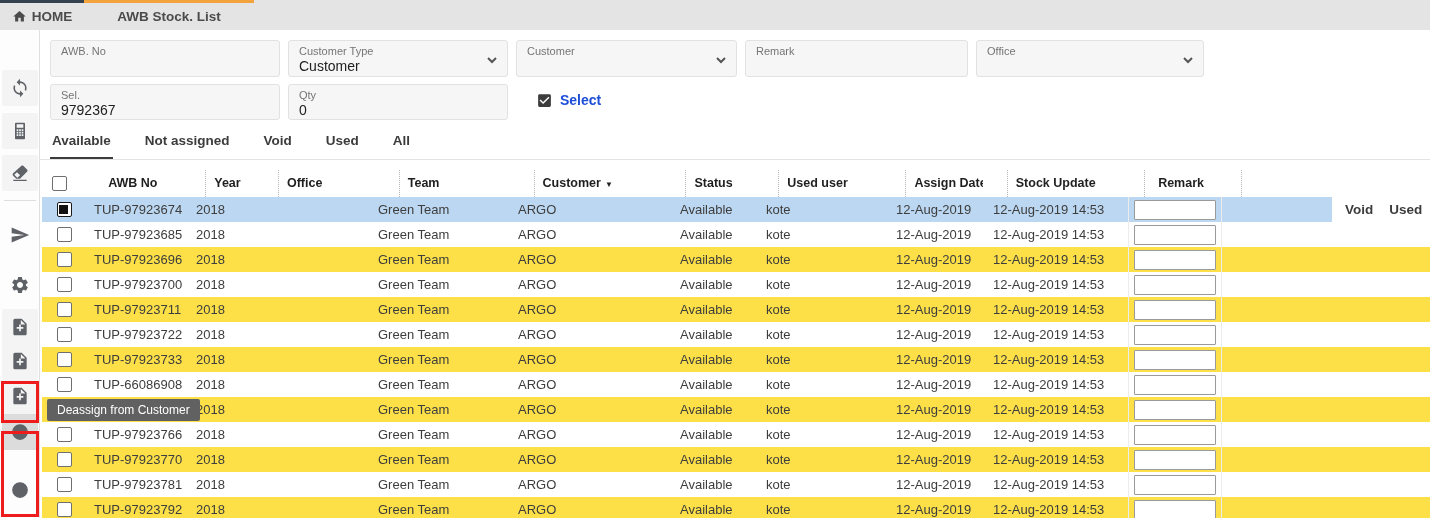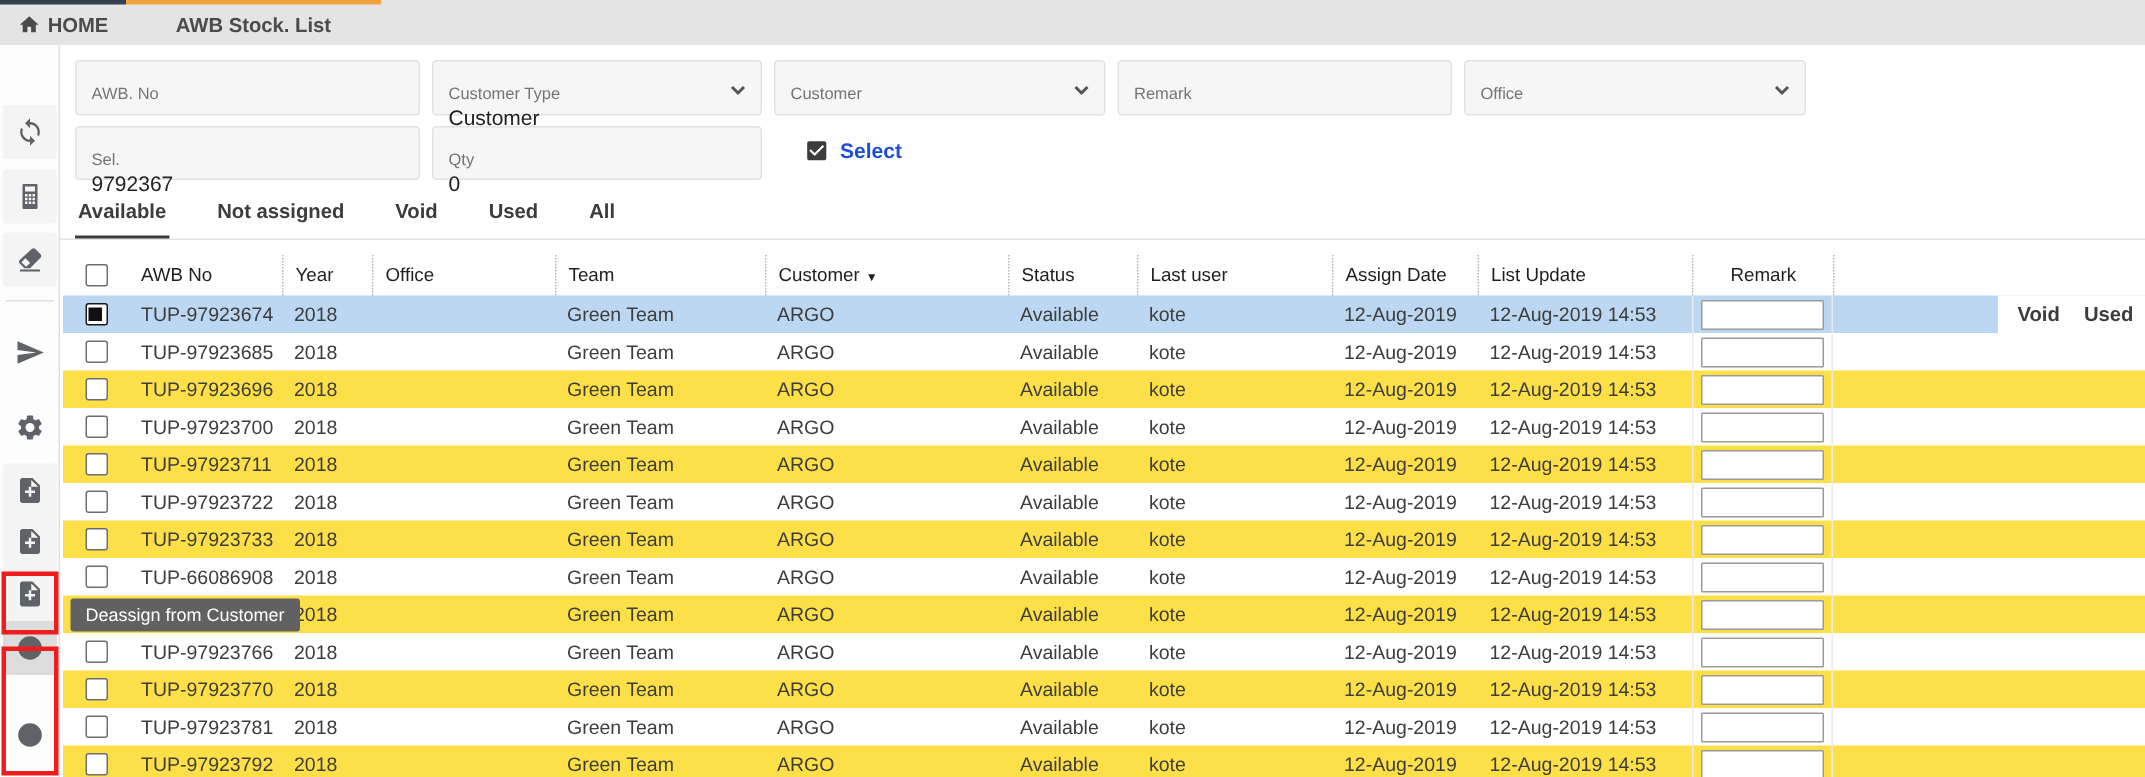--- a/index.html
+++ b/index.html
@@ -38,21 +38,21 @@
     background:#616161; color:#fff; font-size:12px; line-height:22px;
     padding:0 10px; border-radius:2px; white-space:nowrap; }
 
   
   .main { position:absolute; left:40px; top:30px; width:1390px; height:488px; background:#fff; }
 
   .frow { display:flex; gap:8px; margin-left:10px; }
   .frow1 { margin-top:10px; }
   .frow2 { margin-top:7px; align-items:flex-start; }
   .field { position:relative; height:37px; background:#f6f6f6;
-    border:1px solid #e2e2e2; border-radius:3px; padding:16px 10px 0 10px; cursor:text; }
+    border:1px solid #e2e2e2; border-radius:3px; padding:4px 10px 0 10px; cursor:text; }
   .field .flabel { font-size:11px; color:#757575; line-height:13px; display:block; }
   .field .fvalue { font-size:14px; color:#212121; line-height:17px; display:block; }
   .field.sel-field { cursor:pointer; }
   .chev { position:absolute; right:10px; top:14px; width:10px; height:10px; }
   .chev svg { width:10px; height:10px; stroke:#555; fill:none; stroke-width:2; display:block; }
   .w1{width:230px} .w2{width:220px} .w3{width:221px} .w4{width:223px} .w5{width:228px}
 
   .select-btn { display:flex; align-items:center; gap:7px; margin-left:14px;
     height:32px; padding:0 6px; cursor:pointer; }
   .select-btn svg { width:17px; height:17px; fill:#3c3c3c; display:block; }
@@ -61,21 +61,21 @@
   
   .stabs { margin-top:13px; padding-left:10px; display:flex; gap:30px;
     border-bottom:1px solid #e3e3e3; }
   .stab { font-size:13.5px; font-weight:bold; color:#3c3c3c; padding:0 2px 9px 2px;
     cursor:pointer; border-bottom:2px solid transparent; white-space:nowrap; }
   .stab.active { border-bottom-color:#3c3c3c; }
 
   
   .table { margin-top:10px; width:1388px; margin-left:2px; }
   .thead { display:flex; height:27px; align-items:center;
-    font-size:12.5px; font-weight:normal; color:#1f1f1f; }
+    font-size:12.5px; font-weight:bold; color:#1f1f1f;gap:24px; }
   .thead .cell { height:27px; line-height:27px; }
   .thead .cell.sep { border-left:1px dotted #b5b5b5; }
   .trow { display:flex; height:25px; font-size:13px; color:#3d3d3d; }
   .trow.stripe { background:#fde047; }
   .trow.selected { background:#bcd7f1; }
   .trow.selected .c-act { background:#fff; }
   .cell { padding-left:8px; white-space:nowrap; overflow:hidden; line-height:25px; }
   .c-sel{width:44px; padding-left:0; display:flex; align-items:center; justify-content:center;}
   .c-awb{width:102px} .c-year{width:60px} .c-office{width:122px} .c-team{width:140px}
   .c-cust{width:162px} .c-status{width:86px} .c-user{width:130px} .c-adate{width:97px}
@@ -276,23 +276,23 @@
       <div class="thead">
         <div class="cell c-sel">
           <div class="cb"></div>
         </div>
         <div class="cell c-awb">AWB No</div>
         <div class="cell c-year sep">Year</div>
         <div class="cell c-office sep">Office</div>
         <div class="cell c-team sep">Team</div>
         <div class="cell c-cust sep"><span>Customer</span><span class="sort-arrow">▼</span></div>
         <div class="cell c-status sep">Status</div>
-        <div class="cell c-user sep">Last user</div>
+        <div class="cell c-user sep">Used user</div>
         <div class="cell c-adate sep">Assign Date</div>
-        <div class="cell c-update sep">List Update</div>
+        <div class="cell c-update sep">Stock Update</div>
         <div class="cell c-remark sep">Remark</div>
         <div class="cell c-fill sep"></div>
         <div class="cell c-act"></div>
       </div>
       <div id="table-body">
   <div class="trow selected">
     <div class="cell c-sel">
       <div class="cb checked"></div>
     </div>
     <div class="cell c-awb">TUP-97923674</div>

